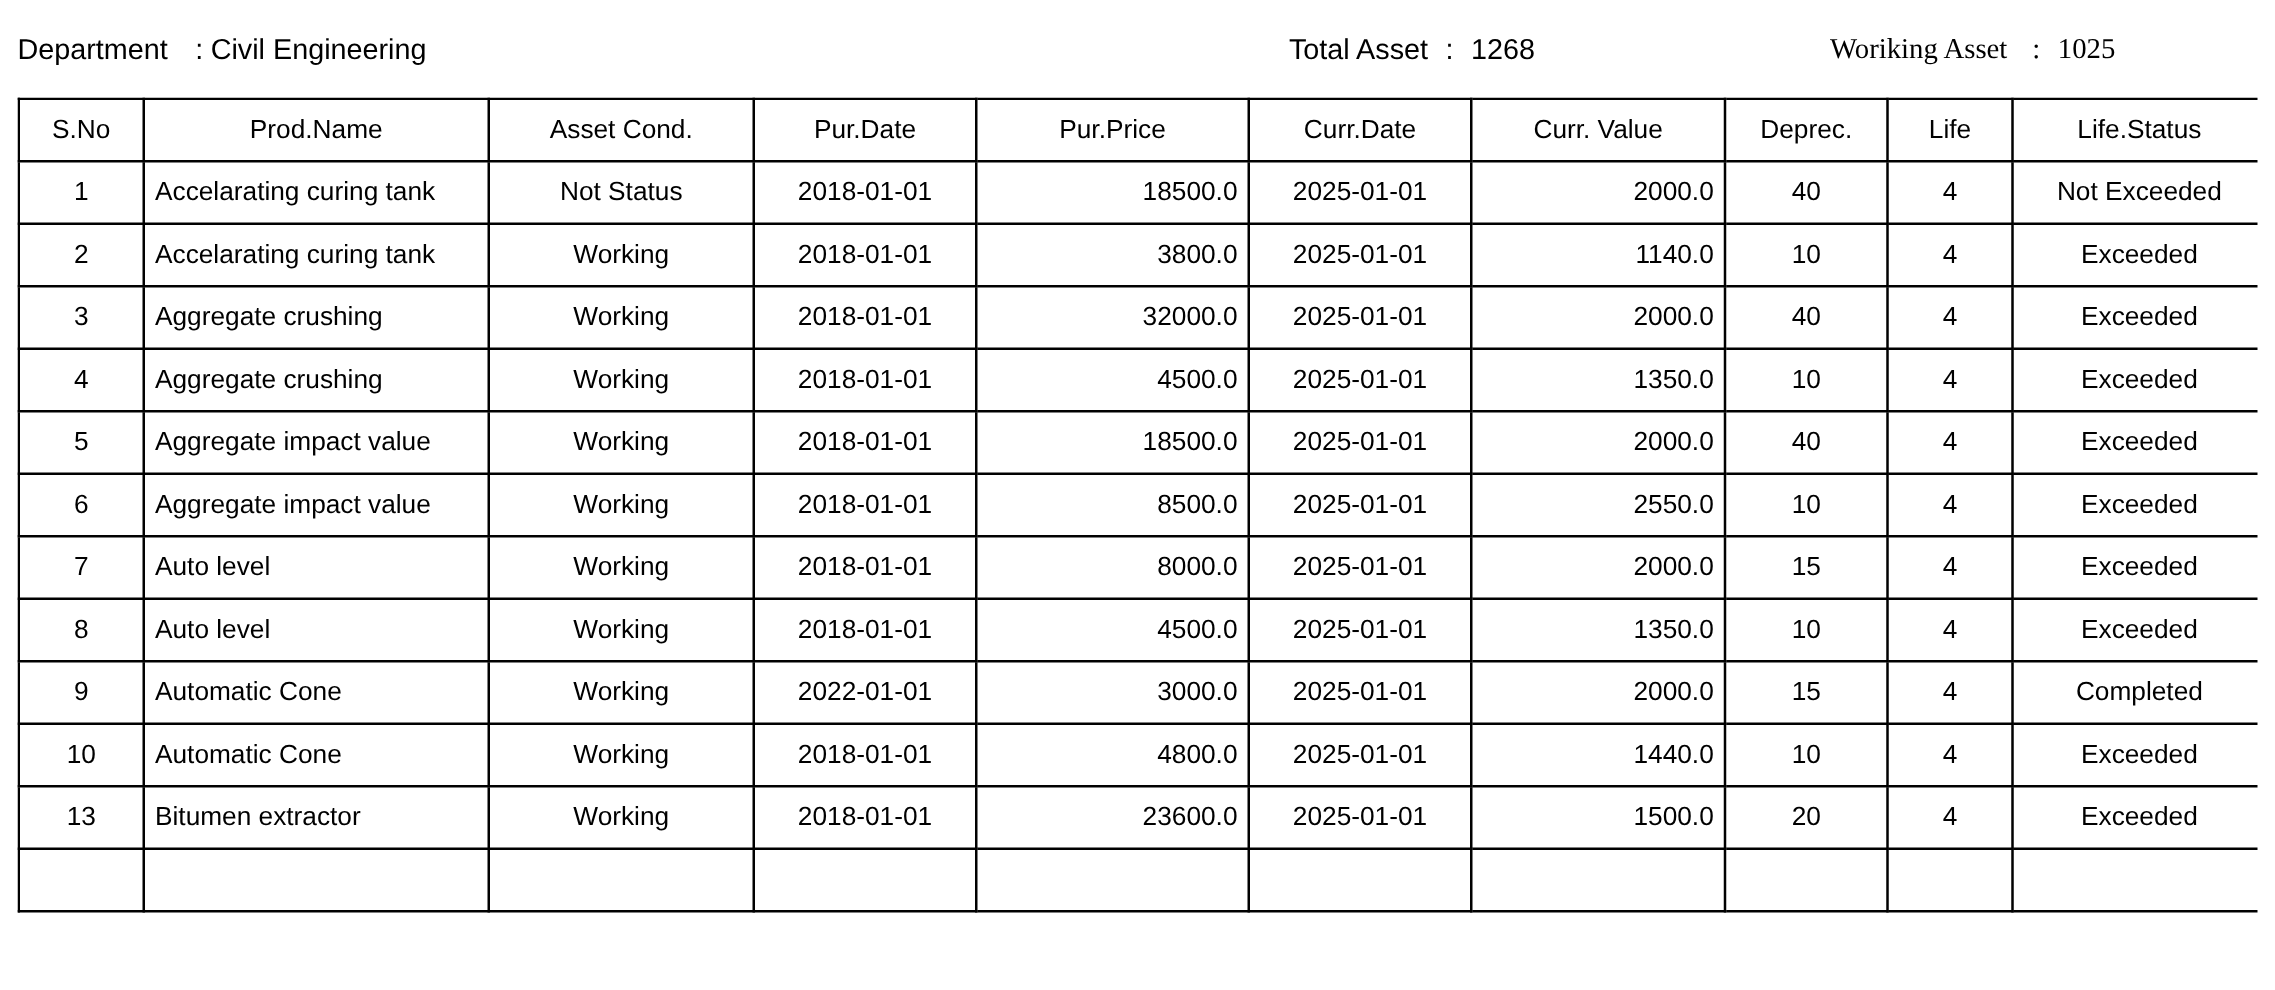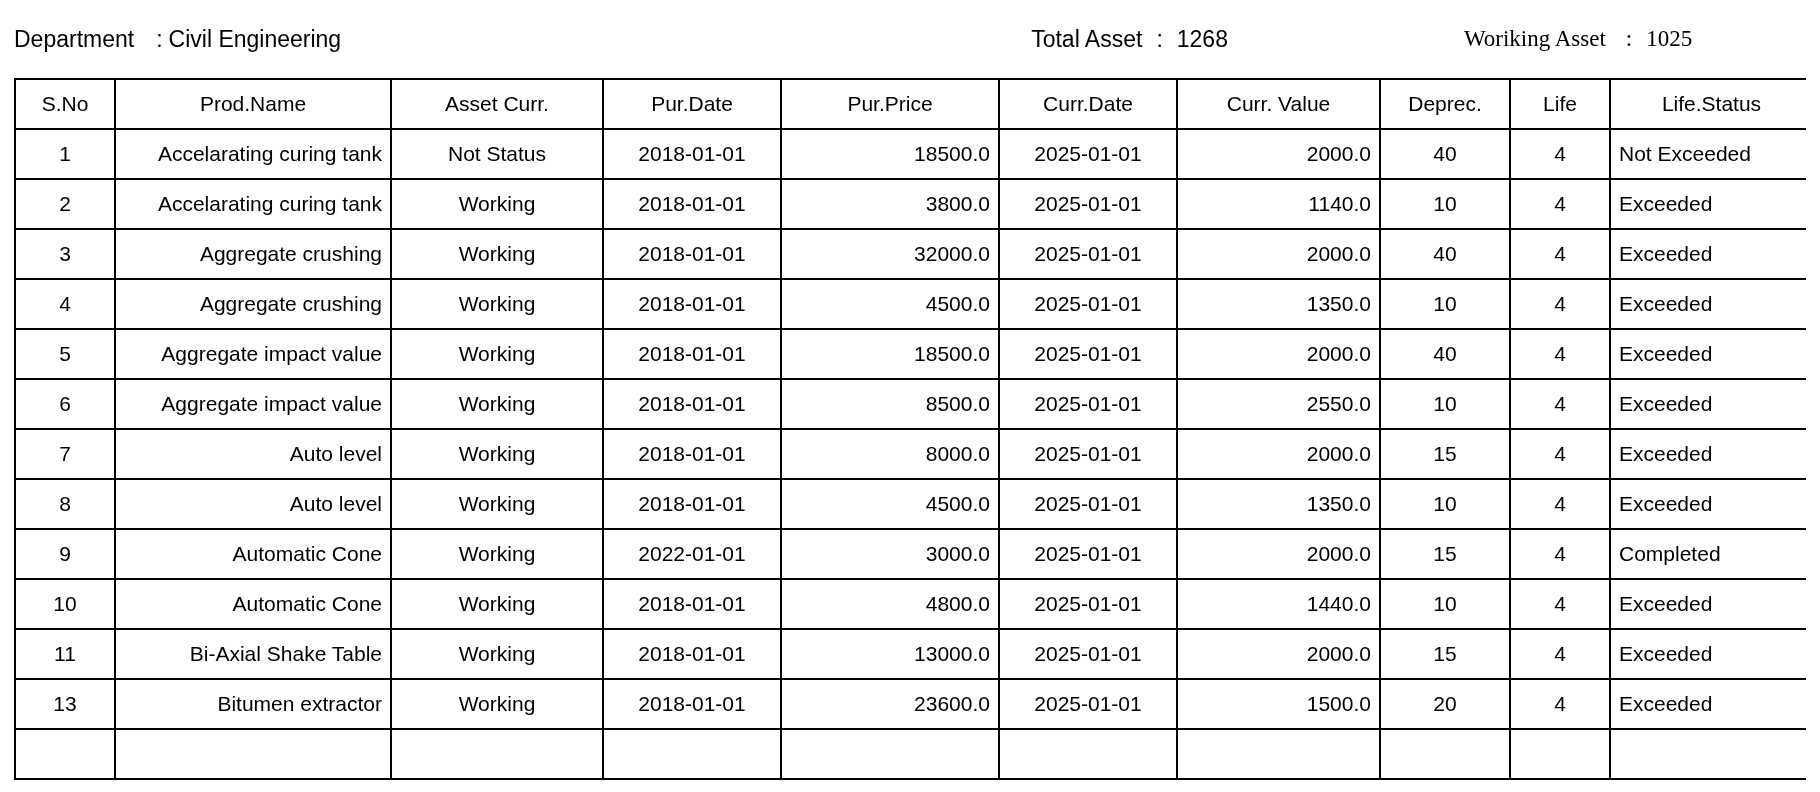--- a/index.html
+++ b/index.html
@@ -66,29 +66,29 @@
     padding: 0 8px;
     overflow: hidden;
     white-space: nowrap;
     font-weight: normal;
   }
   table.asset-table th {
     text-align: center;
     font-size: 21px;
   }
   .c-sno      { width: 82px;  text-align: center; }
-  .c-prod     { width: 258px; text-align: right; }
+  .c-prod     { width: 258px; text-align: left; }
   .c-cond     { width: 194px; text-align: center; }
   .c-purdate  { width: 160px; text-align: center; }
   .c-purprice { width: 200px; text-align: right; }
   .c-currdate { width: 160px; text-align: center; }
   .c-currval  { width: 185px; text-align: right; }
   .c-deprec   { width: 112px; text-align: center; border-radius: 11px; }
   .c-life     { width: 82px;  text-align: center; }
-  .c-lifestat { width: 185px; text-align: left; }
+  .c-lifestat { width: 185px; text-align: center; }
 
   thead th.c-prod,
   thead th.c-purprice,
   thead th.c-currval,
   thead th.c-salvage { text-align: center; }
 
   .table-wrap {
     overflow: hidden;
     height: 706px;
   }
@@ -115,21 +115,21 @@
       <span class="hdr-value">1025</span>
     </div>
   </div>
 
   <div class="table-wrap">
     <table class="asset-table">
       <thead>
         <tr>
           <th class="c-sno">S.No</th>
           <th class="c-prod">Prod.Name</th>
-          <th class="c-cond">Asset Curr.</th>
+          <th class="c-cond">Asset Cond.</th>
           <th class="c-purdate">Pur.Date</th>
           <th class="c-purprice">Pur.Price</th>
           <th class="c-currdate">Curr.Date</th>
           <th class="c-currval">Curr. Value</th>
           <th class="c-deprec">Deprec.</th>
           <th class="c-life">Life</th>
           <th class="c-lifestat">Life.Status</th>
 
         </tr>
       </thead>
@@ -244,32 +244,20 @@
           </tr>
           <tr>
             <td class="c-sno">10</td>
             <td class="c-prod">Automatic Cone</td>
             <td class="c-cond">Working</td>
             <td class="c-purdate">2018-01-01</td>
             <td class="c-purprice">4800.0</td>
             <td class="c-currdate">2025-01-01</td>
             <td class="c-currval">1440.0</td>
             <td class="c-deprec">10</td>
-            <td class="c-life">4</td>
-            <td class="c-lifestat">Exceeded</td>
-          </tr>
-          <tr>
-            <td class="c-sno">11</td>
-            <td class="c-prod">Bi-Axial Shake Table</td>
-            <td class="c-cond">Working</td>
-            <td class="c-purdate">2018-01-01</td>
-            <td class="c-purprice">13000.0</td>
-            <td class="c-currdate">2025-01-01</td>
-            <td class="c-currval">2000.0</td>
-            <td class="c-deprec">15</td>
             <td class="c-life">4</td>
             <td class="c-lifestat">Exceeded</td>
           </tr>
           <tr>
             <td class="c-sno">13</td>
             <td class="c-prod">Bitumen extractor</td>
             <td class="c-cond">Working</td>
             <td class="c-purdate">2018-01-01</td>
             <td class="c-purprice">23600.0</td>
             <td class="c-currdate">2025-01-01</td>

